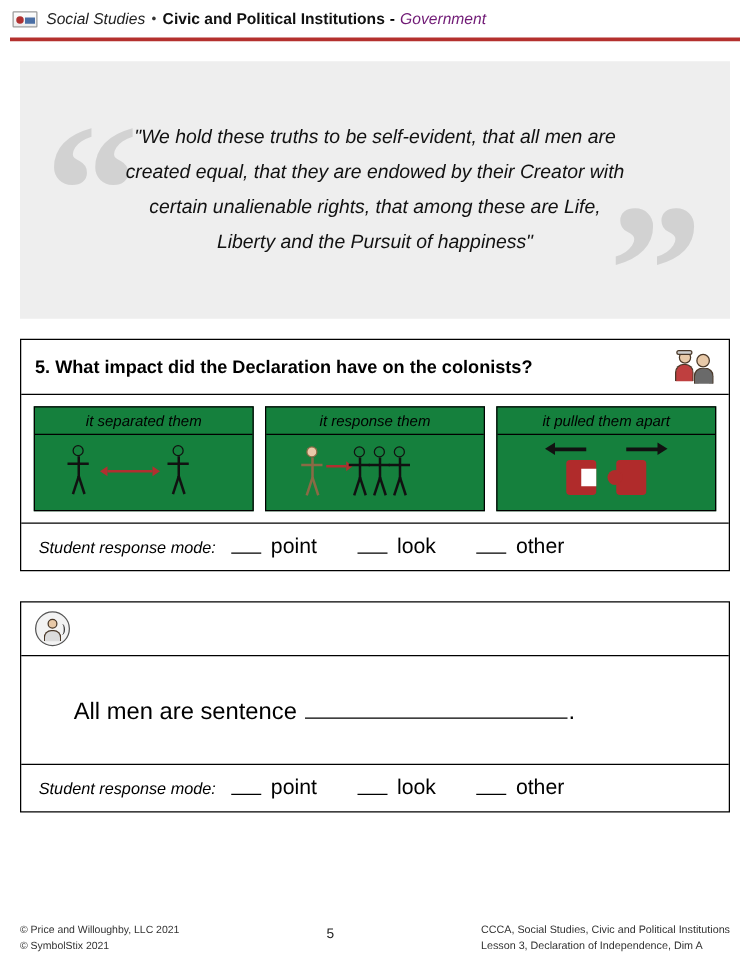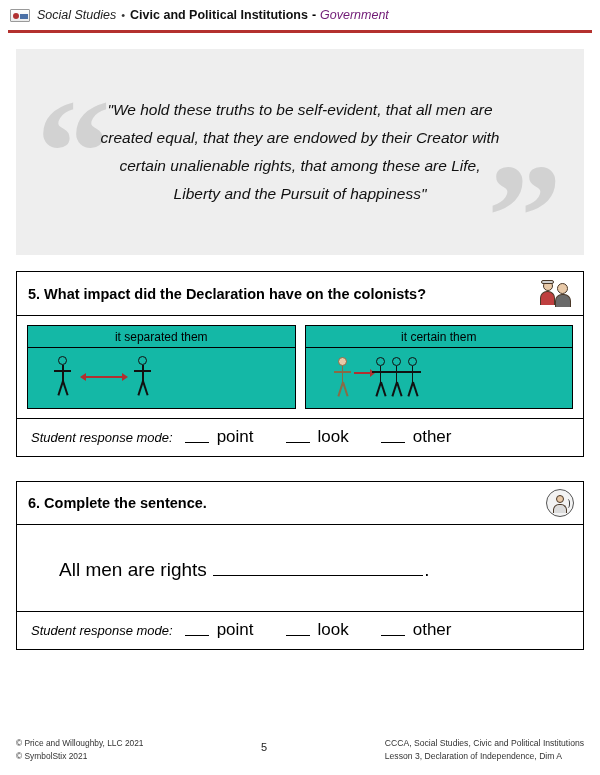--- a/index.html
+++ b/index.html
@@ -196,23 +196,24 @@
 
   
   .choices {
     display: flex;
     gap: 9px;
     padding: 9px 10px 9px 10px;
   }
   .choice {
     flex: 1;
     border: 1px solid #000;
-    background: #14b8a6;
+    background: #15803d;
     display: flex;
     flex-direction: column;
+    font-style: italic;
   }
   .choice-label {
     text-align: center;
     font-size: 12px;
     padding: 4px 2px 3px 2px;
     border-bottom: 1px solid #000;
     color: #000;
   }
   .choice-art {
     height: 60px;
@@ -483,21 +484,21 @@
               <div class="s-torso"></div>
               <div class="s-arm"></div>
               <div class="s-leg-l"></div>
               <div class="s-leg-r"></div>
             </div>
         </div>
       </div>
     </div>
 
     <div class="choice">
-      <div class="choice-label">it certain them</div>
+      <div class="choice-label">it response them</div>
       <div class="choice-art">
         <div class="grp-fig" style="left:26px;">
           <div class="stick">
               <div class="s-head" style="border-color:#8a6a45;background:#e8c9a8;"></div>
               <div class="s-torso" style="background:#8a6a45;"></div>
               <div class="s-arm" style="background:#8a6a45;"></div>
               <div class="s-leg-l" style="background:#8a6a45;"></div>
               <div class="s-leg-r" style="background:#8a6a45;"></div>
             </div>
         </div>
@@ -525,20 +526,31 @@
               <div class="s-head"></div>
               <div class="s-torso"></div>
               <div class="s-arm"></div>
               <div class="s-leg-l"></div>
               <div class="s-leg-r"></div>
             </div>
         </div>
       </div>
     </div>
 
+    <div class="choice">
+      <div class="choice-label">it pulled them apart</div>
+      <div class="choice-art">
+        <div class="puzzle-wrap">
+          <div class="pz-arrow left"></div>
+          <div class="pz-arrow right"></div>
+          <div class="pz-piece pz-left"></div>
+          <div class="pz-piece pz-right"></div>
+        </div>
+      </div>
+    </div>
 
   </div>
 
   <div class="resp">
     <span class="resp-label">Student response mode:</span>
     <span class="resp-opt">
       <span class="resp-blank"></span>
       <span>point</span>
     </span>
     <span class="resp-opt">
@@ -547,31 +559,30 @@
     </span>
     <span class="resp-opt">
       <span class="resp-blank"></span>
       <span>other</span>
     </span>
   </div>
 </div>
 
 <div class="qbox" style="margin-top:24px;">
   <div class="qhead">
-    <div class="qtext">6. Complete the sentence.</div>
     <div class="icon-listen">
       <div class="l-head"></div>
       <div class="l-body"></div>
       <div class="l-wave"></div>
     </div>
   </div>
 
   <div class="sentence-area">
     <div class="sentence">
-      <span>All men are rights</span>
+      <span>All men are sentence</span>
       <span class="blank-long"></span><span>.</span>
     </div>
   </div>
 
   <div class="resp">
     <span class="resp-label">Student response mode:</span>
     <span class="resp-opt">
       <span class="resp-blank"></span>
       <span>point</span>
     </span>

